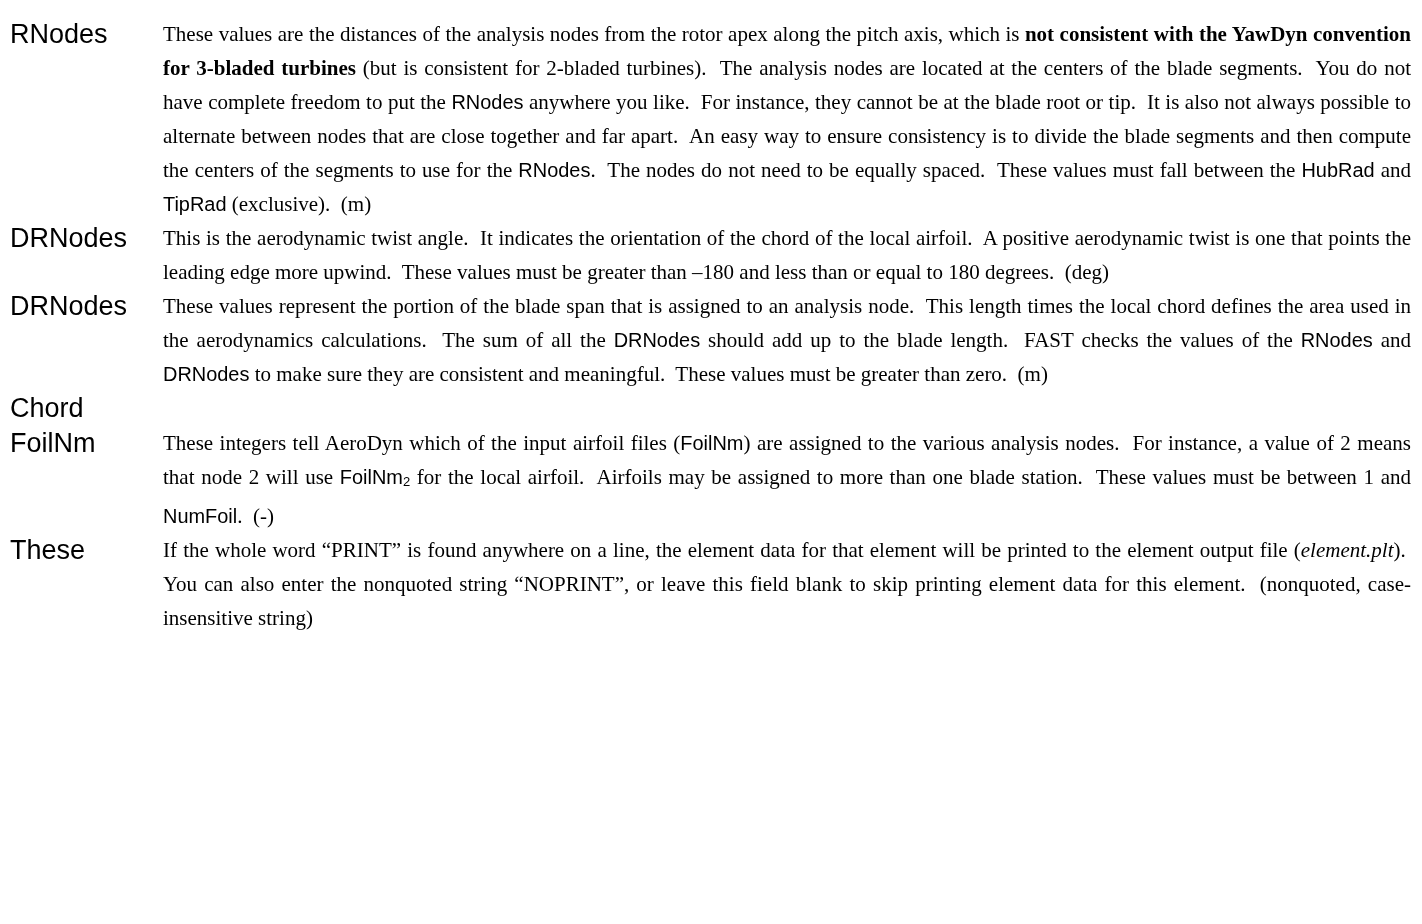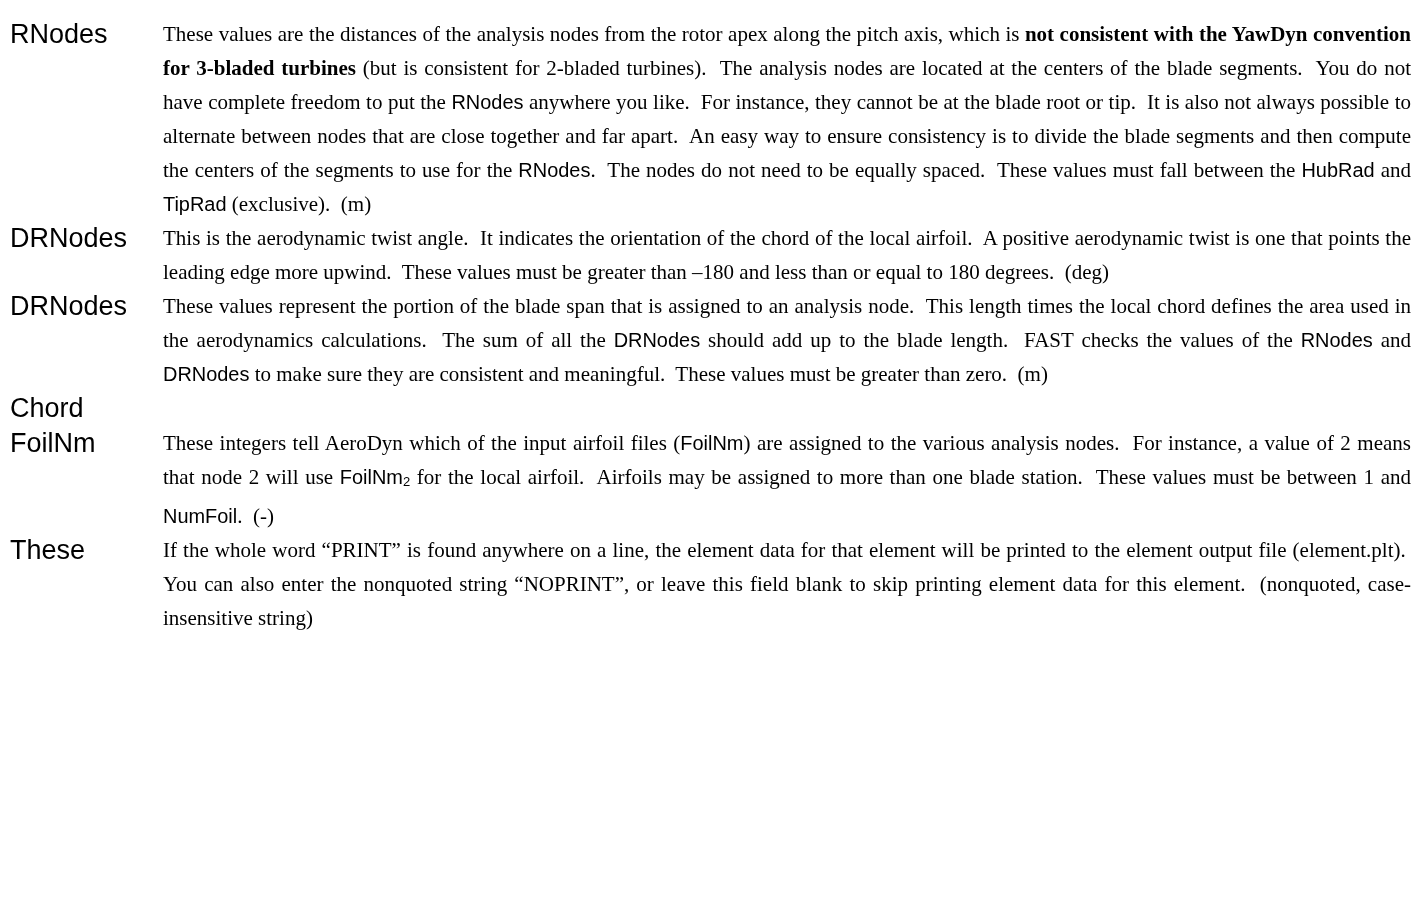--- a/index.html
+++ b/index.html
@@ -34,20 +34,21 @@
     flex: 1 1 auto;
     font-family: "Liberation Serif", "DejaVu Serif", serif;
     font-size: 21px;
     line-height: 34px;
     text-align: justify;
   }
   .seg-b {
     font-weight: bold;
   }
   .seg-i {
+    font-style: italic;
   }
   .seg-c {
     font-family: "Liberation Sans", "DejaVu Sans", sans-serif;
     font-size: 0.95em;
   }
   .seg-sub {
     font-size: 0.62em;
     vertical-align: -0.18em;
   }
 </style>

